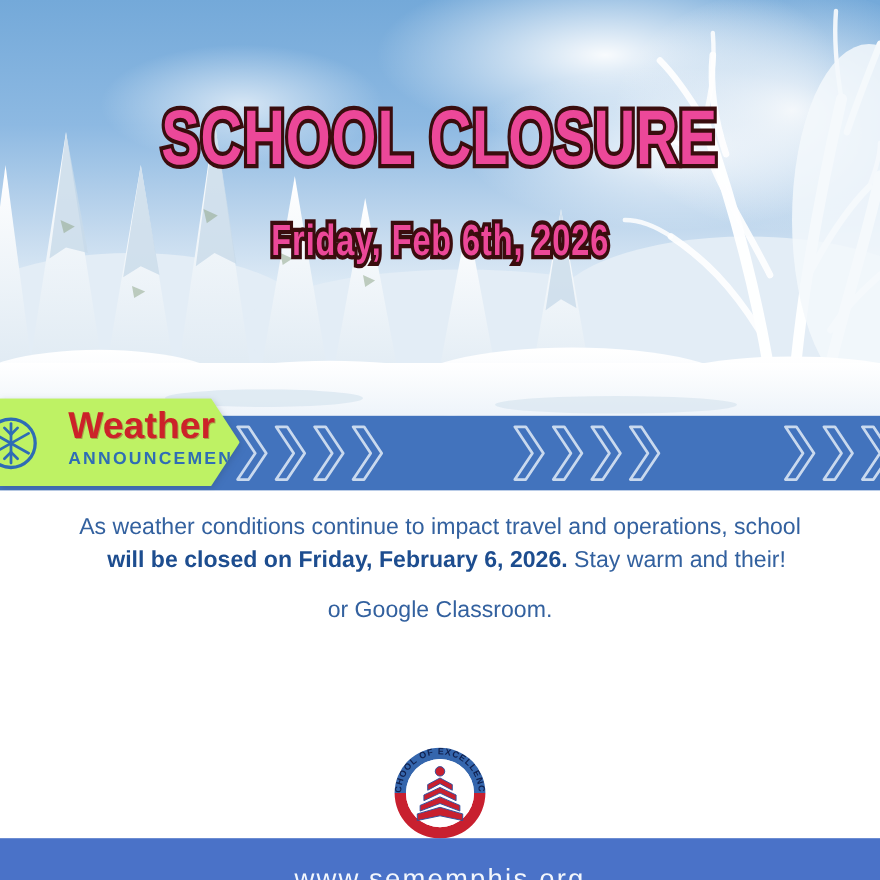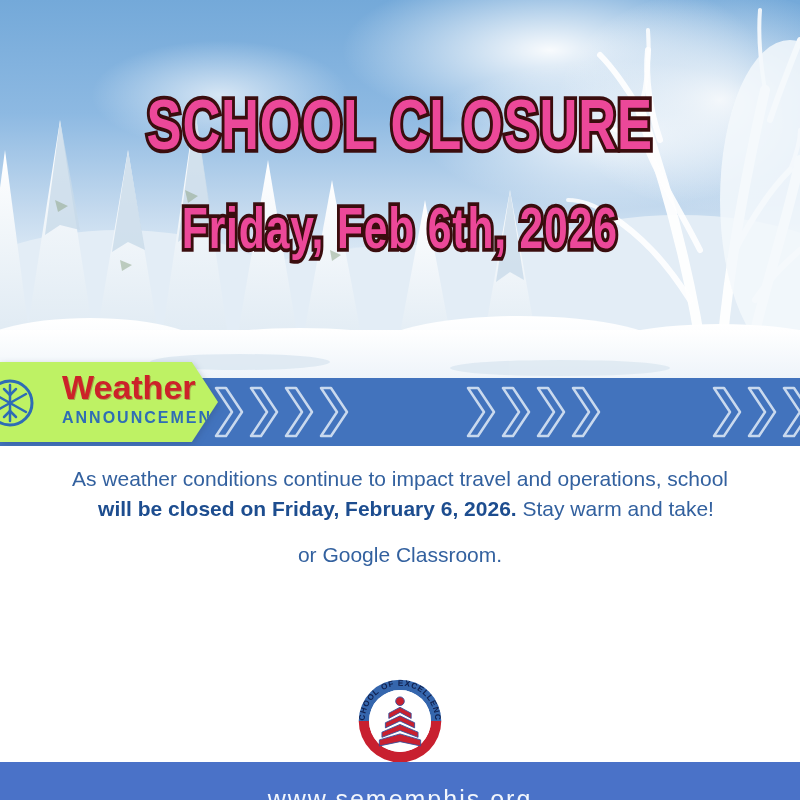--- a/index.html
+++ b/index.html
@@ -18,21 +18,21 @@
 
   
   .hero-title,.hero-date{
     position:absolute;left:0;width:800px;text-align:center;
     font-weight:bold;color:#ec4899;
     -webkit-text-stroke:7px #3a0d0e;
     paint-order:stroke fill;
     letter-spacing:1px;white-space:nowrap;
   }
   .hero-title{top:88px;font-size:64px;}
-  .hero-date{top:198px;font-size:52px;}
+  .hero-date{top:198px;font-size:36px;}
   .hero-title .squeeze,.hero-date .squeeze{display:inline-block;transform:scaleX(.82) scaleY(1.1);transform-origin:center;}
 
   
   .band{
     position:absolute;left:0;top:378px;width:800px;height:68px;
     background:#4273bd;overflow:hidden;
   }
   .chevron-group{position:absolute;top:8px;display:flex;gap:5px;}
   .chevron-group svg{display:block;}
 
@@ -234,21 +234,21 @@
       </svg>
       <div class="ribbon-weather">Weather</div>
       <div class="ribbon-announcement">ANNOUNCEMENT</div>
     </div>
   </div>
 
   <div class="content">
     <div class="para para-1">
       <div><span>As weather conditions continue to impact travel and operations, school</span></div>
       <div>
-        <span class="bold-blue">will be closed on Friday, February 6, 2026.</span><span> Stay warm and take!</span>
+        <span class="bold-blue">will be closed on Friday, February 6, 2026.</span><span> Stay warm and their!</span>
       </div>
     </div>
     <div class="para para-3">
       <div><span>or Google Classroom.</span></div>
     </div>
   </div>
 
   <svg class="logo" viewBox="-50 -50 100 100">
     <circle cx="0" cy="0" r="48" fill="#ffffff"></circle>
     <path d="M -48,0 A 48 48 0 0 1 48,0 L 36,0 A 36 36 0 0 0 -36,0 Z" fill="#3566ad"></path>

